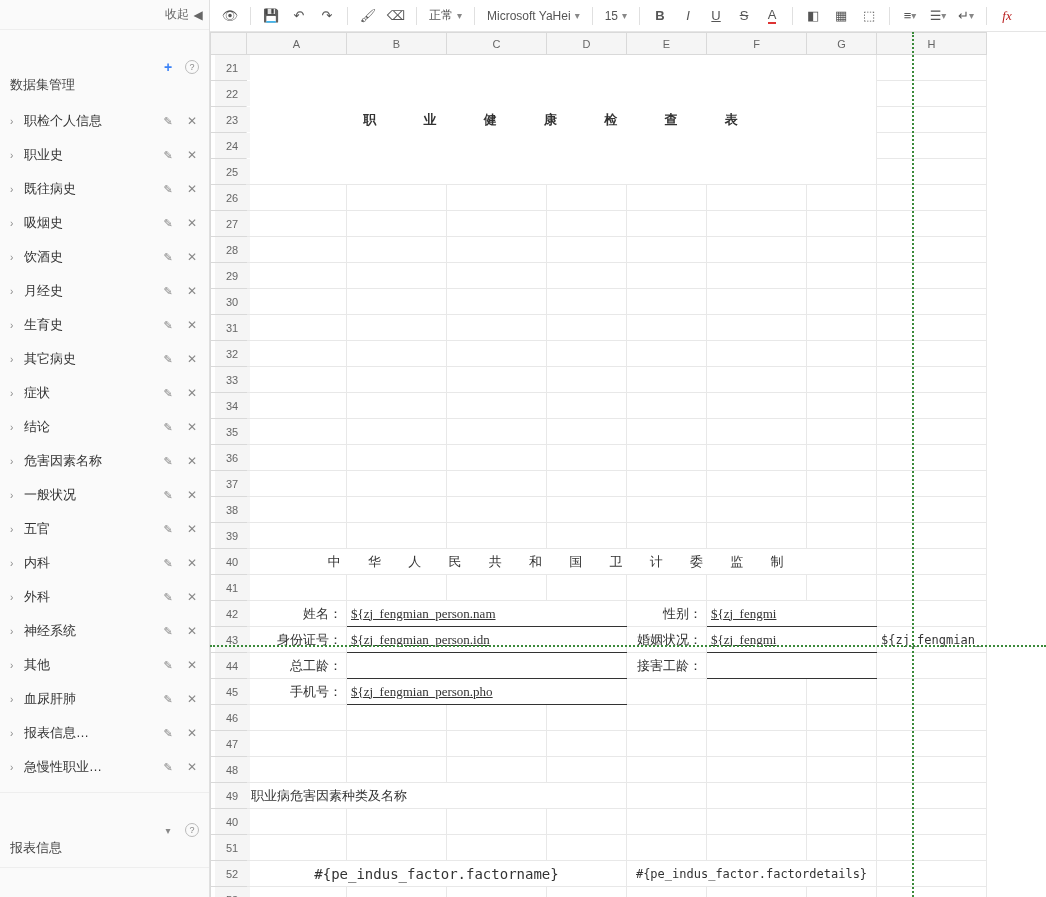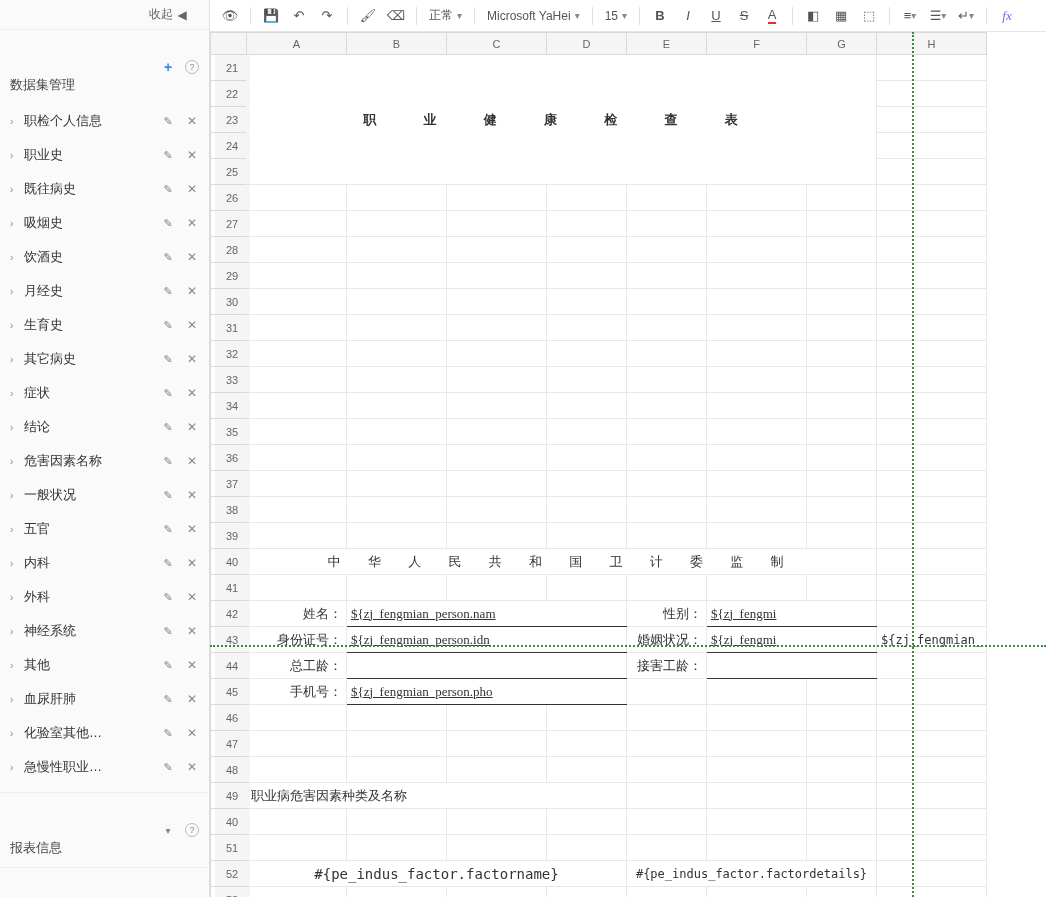--- a/index.html
+++ b/index.html
@@ -1,21 +1,21 @@
 <!DOCTYPE html>
 <html><head>
 <meta charset="utf-8">
 <style>
 * { box-sizing: border-box; margin: 0; padding: 0; }
 body { font-family: "Microsoft YaHei", Arial, sans-serif; font-size: 12px; color: #333; background: #fff; overflow: hidden; }
 .app { display: flex; height: 897px; width: 1046px; }
 
 
 .sidebar { width: 210px; border-right: 1px solid #e0e0e0; display: flex; flex-direction: column; background: #fafafa; }
-.sidebar-header { display: flex; align-items: center; justify-content: flex-end; padding: 6px 20px; gap: 4px; color: #666; font-size: 12px; }
+.sidebar-header { display: flex; align-items: center; justify-content: flex-end; padding: 6px 4px; gap: 4px; color: #666; font-size: 12px; }
 .collapse-toggle { display: flex; align-items: center; gap: 2px; cursor: pointer; }
 .section { border-top: 1px solid #eee; }
 .section-header { display: flex; align-items: center; justify-content: space-between; padding: 10px 10px; color: #444; font-size: 13px; }
 .section-header .title { flex: 1; margin-top: 36px; }
 .section-actions { display: flex; gap: 10px; align-items: center; color: #888; }
 .icon { display: inline-flex; align-items: center; justify-content: center; width: 14px; height: 14px; }
 .add-icon { color: #3b82f6; font-weight: bold; font-size: 14px; }
 .help-icon { border: 1px solid #bbb; border-radius: 50%; width: 14px; height: 14px; font-size: 9px; display: inline-flex; align-items: center; justify-content: center; color: #888; }
 .tree { padding: 0 4px 8px 4px; }
 .tree-item { display: flex; align-items: center; padding: 8px 6px; font-size: 13px; color: #333; cursor: pointer; }
@@ -25,21 +25,21 @@
 .pencil-icon { font-size: 11px; }
 .x-icon { font-size: 12px; }
 .chev-down { font-size: 10px; color: #888; }
 
 
 .main { flex: 1; display: flex; flex-direction: column; overflow: hidden; }
 .toolbar { display: flex; align-items: center; gap: 4px; padding: 4px 8px; border-bottom: 1px solid #e5e5e5; height: 32px; color: #555; background: #fff; }
 .tb-btn { width: 24px; height: 24px; display: inline-flex; align-items: center; justify-content: center; border-radius: 3px; cursor: pointer; font-size: 13px; }
 .tb-sep { width: 1px; height: 18px; background: #e0e0e0; margin: 0 4px; }
 .tb-text { padding: 0 4px; font-size: 12px; display: inline-flex; align-items: center; gap: 4px; cursor: pointer; }
-.fx { font-family: serif; font-style: italic; font-size: 13px; color: #8b5cf6; }
+.fx { font-family: serif; font-style: italic; font-size: 13px; color: #b91c1c; }
 
 
 .grid-wrap { flex: 1; overflow: auto; position: relative; background: #fff; }
 .grid-table { border-collapse: collapse; table-layout: fixed; }
 .col-head-row th, .row-head { background: #f5f5f5; border: 1px solid #d9d9d9; color: #666; font-weight: normal; text-align: center; font-size: 11px; }
 .corner { width: 36px; height: 22px; background: #f5f5f5; border: 1px solid #d9d9d9; }
 .col-head-row th { height: 22px; position: sticky; top: 0; z-index: 2; }
 .row-head { width: 36px; position: sticky; left: 4px; z-index: 1; }
 .grid-table td { border: 1px solid #e8e8e8; height: 26px; padding: 0 4px; font-size: 13px; font-family: SimSun, serif; white-space: nowrap; overflow: hidden; }
 .colA { width: 100px; }
@@ -221,21 +221,21 @@
           <div class="tree-item">
             <span class="caret">›</span>
             <span class="label">血尿肝肺</span>
             <span class="row-actions">
               <span class="icon pencil-icon">✎</span>
               <span class="icon x-icon">✕</span>
             </span>
           </div>
           <div class="tree-item">
             <span class="caret">›</span>
-            <span class="label">化验室其他…</span>
+            <span class="label">报表信息…</span>
             <span class="row-actions">
               <span class="icon pencil-icon">✎</span>
               <span class="icon x-icon">✕</span>
             </span>
           </div>
           <div class="tree-item">
             <span class="caret">›</span>
             <span class="label">急慢性职业…</span>
             <span class="row-actions">
               <span class="icon pencil-icon">✎</span>

